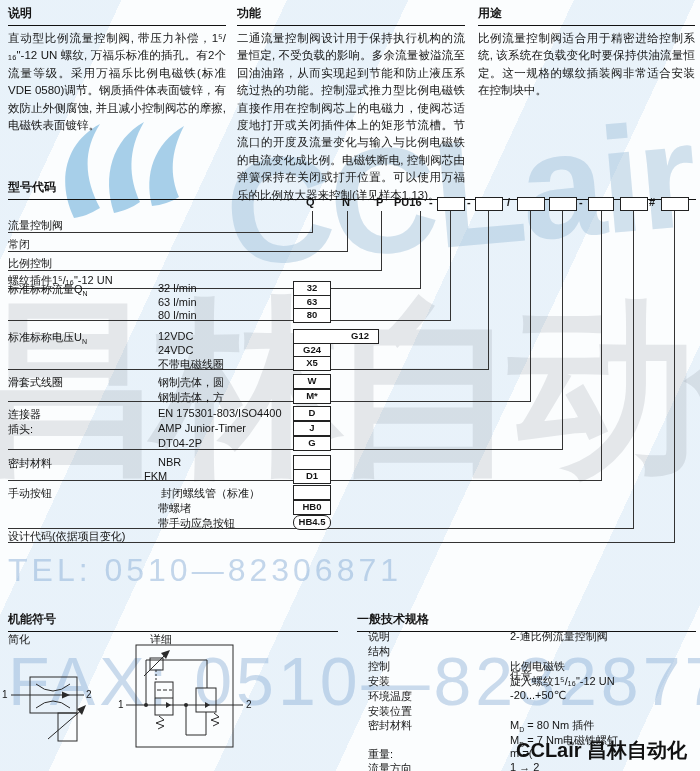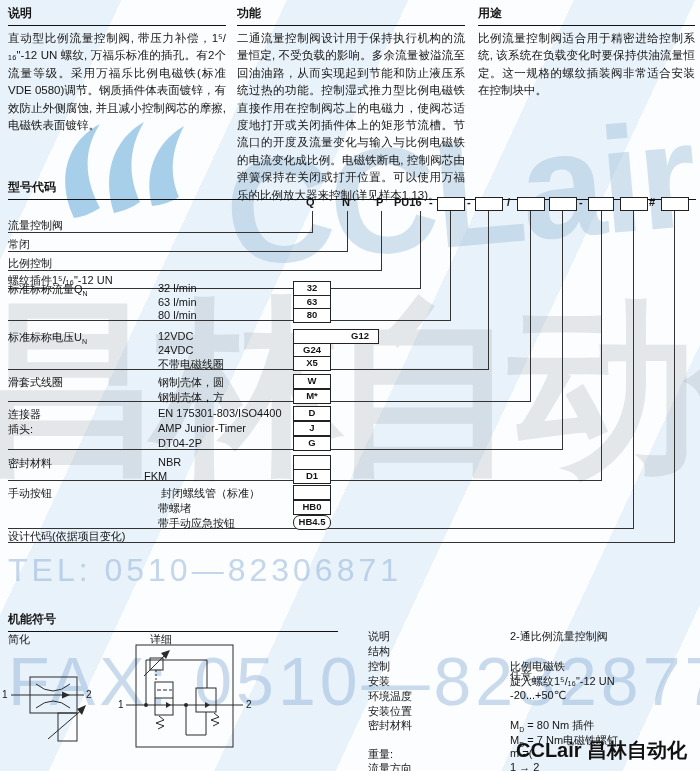--- a/index.html
+++ b/index.html
@@ -178,20 +178,21 @@
       <path d="M186,65 V95 H206 V72"></path>
       <path d="M214,73 l5,4 l-8,3 l8,3 l-6,3"></path>
     </g>
   </svg>
 
   <div class="content" style="left:2px;top:689px;font-size:10px;">1</div>
   <div class="content" style="left:86px;top:689px;font-size:10px;">2</div>
   <div class="content" style="left:118px;top:699px;font-size:10px;">1</div>
   <div class="content" style="left:246px;top:699px;font-size:10px;">2</div>
 
+  <div class="content sec-title" style="left:357px;top:611px;width:339px;">一般技术规格</div>
 
   <div class="spec-l" style="left:368px;top:629px;">说明</div>
   <div class="spec-v" style="left:510px;top:629px;">2-通比例流量控制阀</div>
   <div class="spec-l" style="left:368px;top:644px;">结构</div>
   <div class="spec-l" style="left:368px;top:659px;">控制</div>
   <div class="spec-v" style="left:510px;top:659px;">比例电磁铁</div>
   <div class="spec-l" style="left:368px;top:674px;">安装</div>
   <div class="spec-v" style="left:510px;top:674px;">旋入螺纹1⁵/₁₆"-12 UN</div>
   <div class="spec-l" style="left:368px;top:689px;">环境温度</div>
   <div class="spec-v" style="left:510px;top:689px;">-20...+50℃</div>

